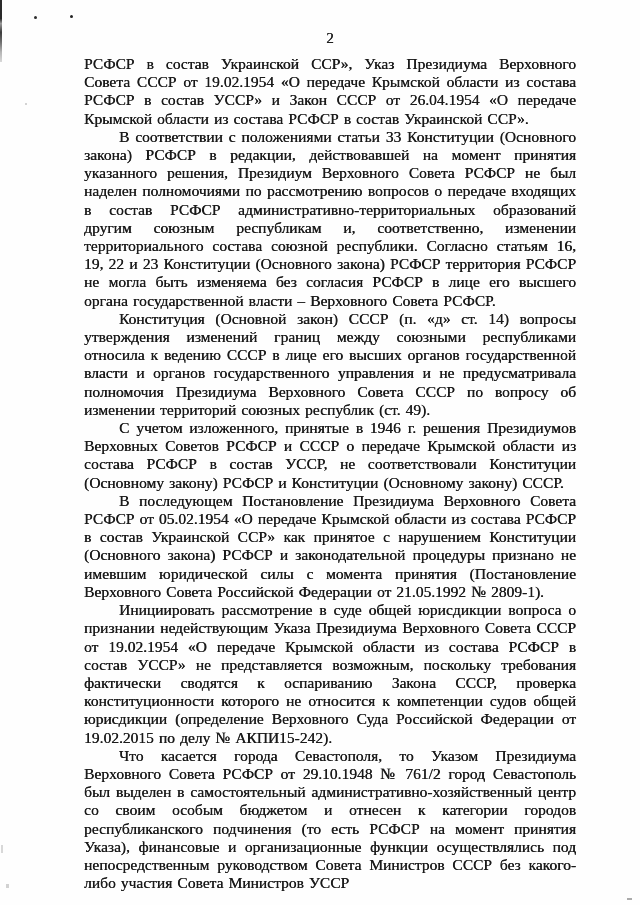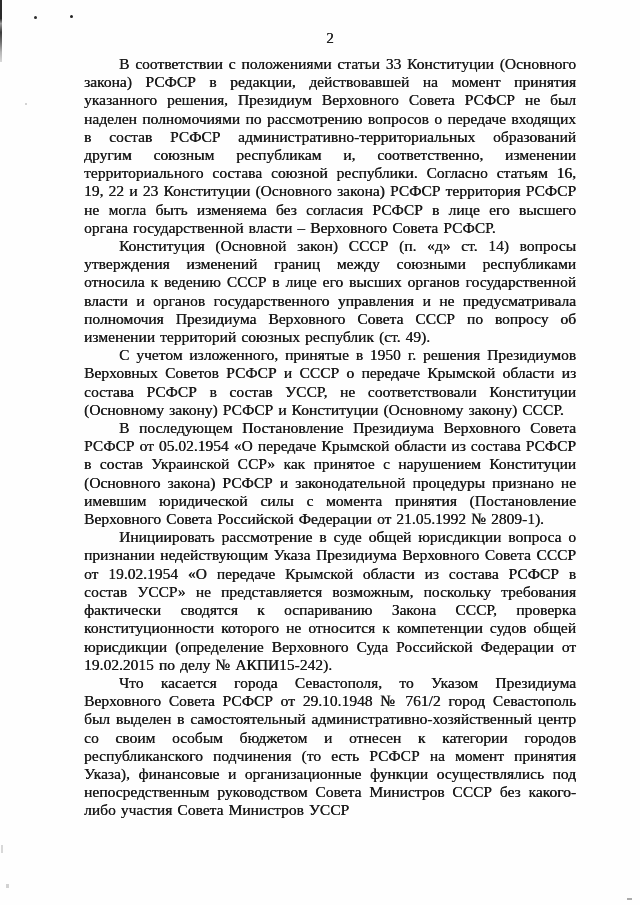--- a/index.html
+++ b/index.html
@@ -72,23 +72,24 @@
   .speck-6 { left: 627px; top: 898px; width: 5px; height: 2px; background: #ababab; }
 </style>
 </head>
 <body>
 
 <div class="page">
 
   <div class="page-number">2</div>
 
   <div class="text-block">
+    <p class="continuation">РСФСР в состав Украинской ССР», Указ Президиума Верховного Совета СССР от 19.02.1954 «О передаче Крымской области из состава РСФСР в состав УССР» и Закон СССР от 26.04.1954 «О передаче Крымской области из состава РСФСР в состав Украинской ССР».</p>
     <p>В соответствии с положениями статьи 33 Конституции (Основного закона) РСФСР в редакции, действовавшей на момент принятия указанного решения, Президиум Верховного Совета РСФСР не был наделен полномочиями по рассмотрению вопросов о передаче входящих в состав РСФСР административно-территориальных образований другим союзным республикам и, соответственно, изменении территориального состава союзной республики. Согласно статьям 16, 19, 22 и 23 Конституции (Основного закона) РСФСР территория РСФСР не могла быть изменяема без согласия РСФСР в лице его высшего органа государственной власти – Верховного Совета РСФСР.</p>
     <p>Конституция (Основной закон) СССР (п. «д» ст. 14) вопросы утверждения изменений границ между союзными республиками относила к ведению СССР в лице его высших органов государственной власти и органов государственного управления и не предусматривала полномочия Президиума Верховного Совета СССР по вопросу об изменении территорий союзных республик (ст. 49).</p>
-    <p>С учетом изложенного, принятые в 1950 г. решения Президиумов Верховных Советов РСФСР и СССР о передаче Крымской области из состава РСФСР в состав УССР, не соответствовали Конституции (Основному закону) РСФСР и Конституции (Основному закону) СССР.</p>
+    <p>С учетом изложенного, принятые в 1946 г. решения Президиумов Верховных Советов РСФСР и СССР о передаче Крымской области из состава РСФСР в состав УССР, не соответствовали Конституции (Основному закону) РСФСР и Конституции (Основному закону) СССР.</p>
     <p>В последующем Постановление Президиума Верховного Совета РСФСР от 05.02.1954 «О передаче Крымской области из состава РСФСР в состав Украинской ССР» как принятое с нарушением Конституции (Основного закона) РСФСР и законодательной процедуры признано не имевшим юридической силы с момента принятия (Постановление Верховного Совета Российской Федерации от 21.05.1992 № 2809-1).</p>
     <p>Инициировать рассмотрение в суде общей юрисдикции вопроса о признании недействующим Указа Президиума Верховного Совета СССР от 19.02.1954 «О передаче Крымской области из состава РСФСР в состав УССР» не представляется возможным, поскольку требования фактически сводятся к оспариванию Закона СССР, проверка конституционности которого не относится к компетенции судов общей юрисдикции (определение Верховного Суда Российской Федерации от 19.02.2015 по делу № АКПИ15-242).</p>
     <p>Что касается города Севастополя, то Указом Президиума Верховного Совета РСФСР от 29.10.1948 № 761/2 город Севастополь был выделен в самостоятельный административно-хозяйственный центр со своим особым бюджетом и отнесен к категории городов республиканского подчинения (то есть РСФСР на момент принятия Указа), финансовые и организационные функции осуществлялись под непосредственным руководством Совета Министров СССР без какого-либо участия Совета Министров УССР</p>
   </div>
 
   <div class="artifact edge-line"></div>
   <div class="artifact speck-1"></div>
   <div class="artifact speck-2"></div>
   <div class="artifact speck-3"></div>
   <div class="artifact speck-4"></div>

